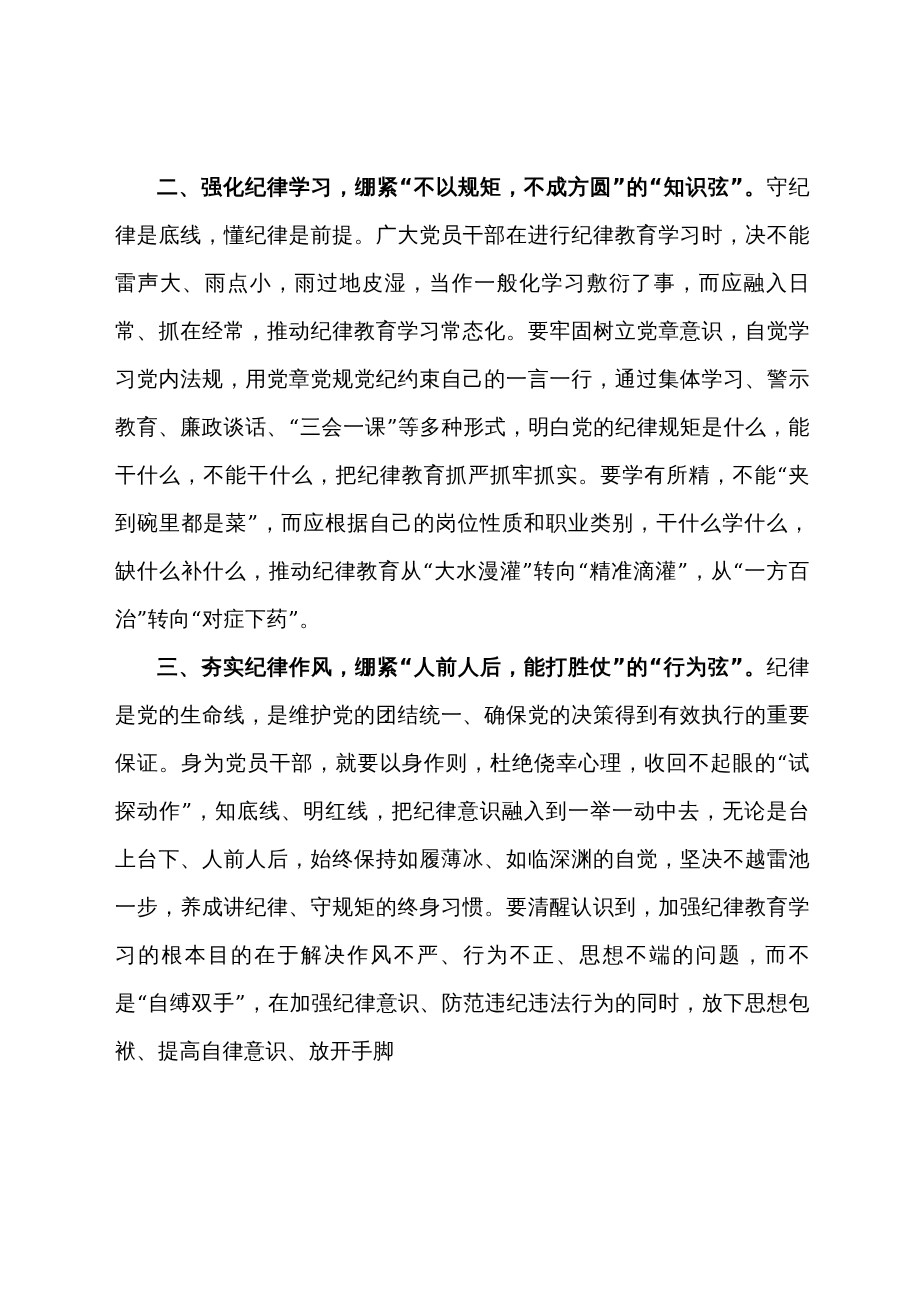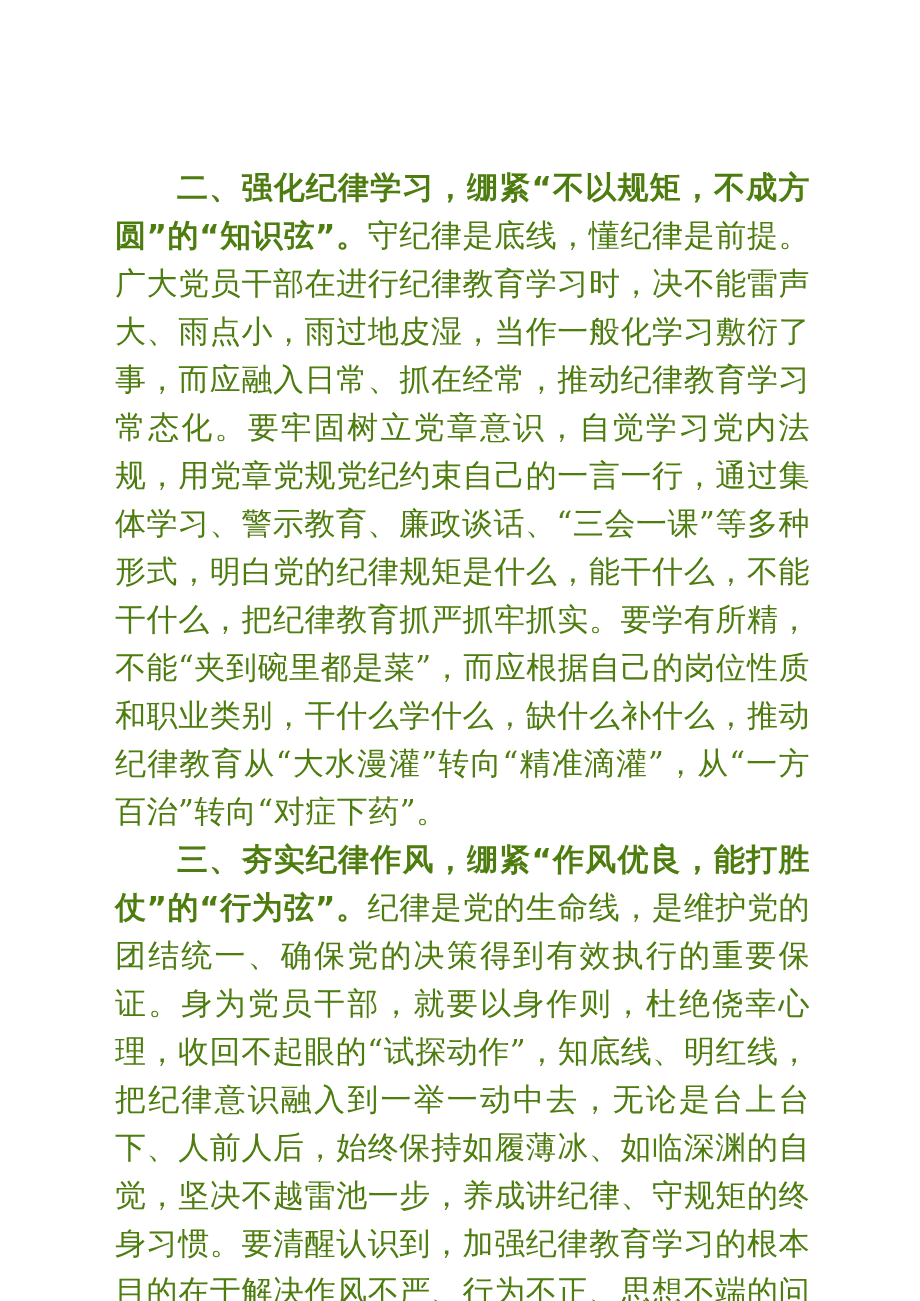--- a/index.html
+++ b/index.html
@@ -19,33 +19,33 @@
     background: #ffffff;
     padding: 163px 110px 0 115px;
     color: #000000;
   }
   .para {
     margin: 0;
     padding: 0;
     text-indent: 2em;
     text-align: justify;
     font-family: "DejaVu Serif", serif;
-    font-size: 31px;
+    font-size: 21px;
     line-height: 48px;
     letter-spacing: 0.5px;
-    color: #4d7c0f;
+    color: #000000;
   }
   .lead {
     font-weight: 700;
     font-family: "DejaVu Sans", sans-serif;
   }
   .body-text {
     font-weight: 400;
   }
 </style>
 </head>
 <body>
 
 <div class="page">
   <p class="para"><span class="lead">二、强化纪律学习，绷紧“不以规矩，不成方圆”的“知识弦”。</span><span class="body-text">守纪律是底线，懂纪律是前提。广大党员干部在进行纪律教育学习时，决不能雷声大、雨点小，雨过地皮湿，当作一般化学习敷衍了事，而应融入日常、抓在经常，推动纪律教育学习常态化。要牢固树立党章意识，自觉学习党内法规，用党章党规党纪约束自己的一言一行，通过集体学习、警示教育、廉政谈话、“三会一课”等多种形式，明白党的纪律规矩是什么，能干什么，不能干什么，把纪律教育抓严抓牢抓实。要学有所精，不能“夹到碗里都是菜”，而应根据自己的岗位性质和职业类别，干什么学什么，缺什么补什么，推动纪律教育从“大水漫灌”转向“精准滴灌”，从“一方百治”转向“对症下药”。</span></p>
 
-  <p class="para"><span class="lead">三、夯实纪律作风，绷紧“作风优良，能打胜仗”的“行为弦”。</span><span class="body-text">纪律是党的生命线，是维护党的团结统一、确保党的决策得到有效执行的重要保证。身为党员干部，就要以身作则，杜绝侥幸心理，收回不起眼的“试探动作”，知底线、明红线，把纪律意识融入到一举一动中去，无论是台上台下、人前人后，始终保持如履薄冰、如临深渊的自觉，坚决不越雷池一步，养成讲纪律、守规矩的终身习惯。要清醒认识到，加强纪律教育学习的根本目的在于解决作风不严、行为不正、思想不端的问题，而不是“自缚双手”，在加强纪律意识、防范违纪违法行为的同时，放下思想包袱、提高自律意识、放开手脚</span></p>
+  <p class="para"><span class="lead">三、夯实纪律作风，绷紧“人前人后，能打胜仗”的“行为弦”。</span><span class="body-text">纪律是党的生命线，是维护党的团结统一、确保党的决策得到有效执行的重要保证。身为党员干部，就要以身作则，杜绝侥幸心理，收回不起眼的“试探动作”，知底线、明红线，把纪律意识融入到一举一动中去，无论是台上台下、人前人后，始终保持如履薄冰、如临深渊的自觉，坚决不越雷池一步，养成讲纪律、守规矩的终身习惯。要清醒认识到，加强纪律教育学习的根本目的在于解决作风不严、行为不正、思想不端的问题，而不是“自缚双手”，在加强纪律意识、防范违纪违法行为的同时，放下思想包袱、提高自律意识、放开手脚</span></p>
 </div>
 
 </body></html>

